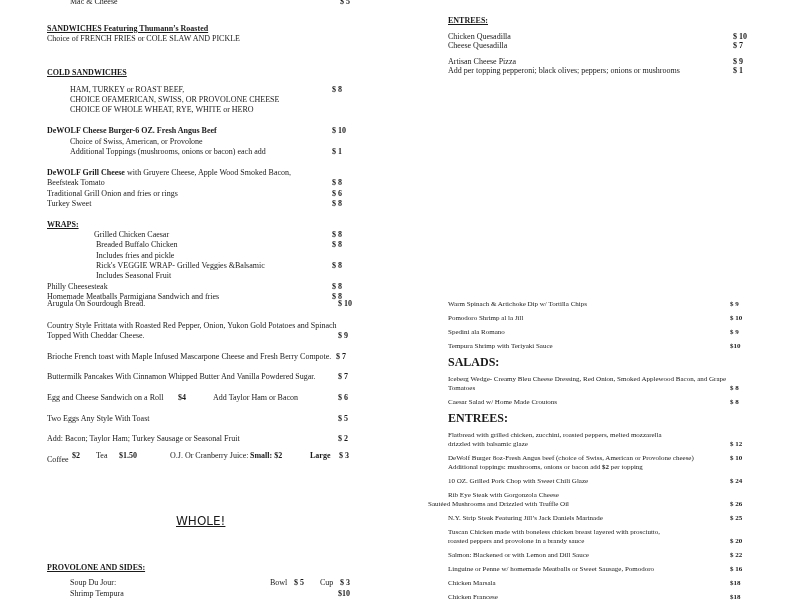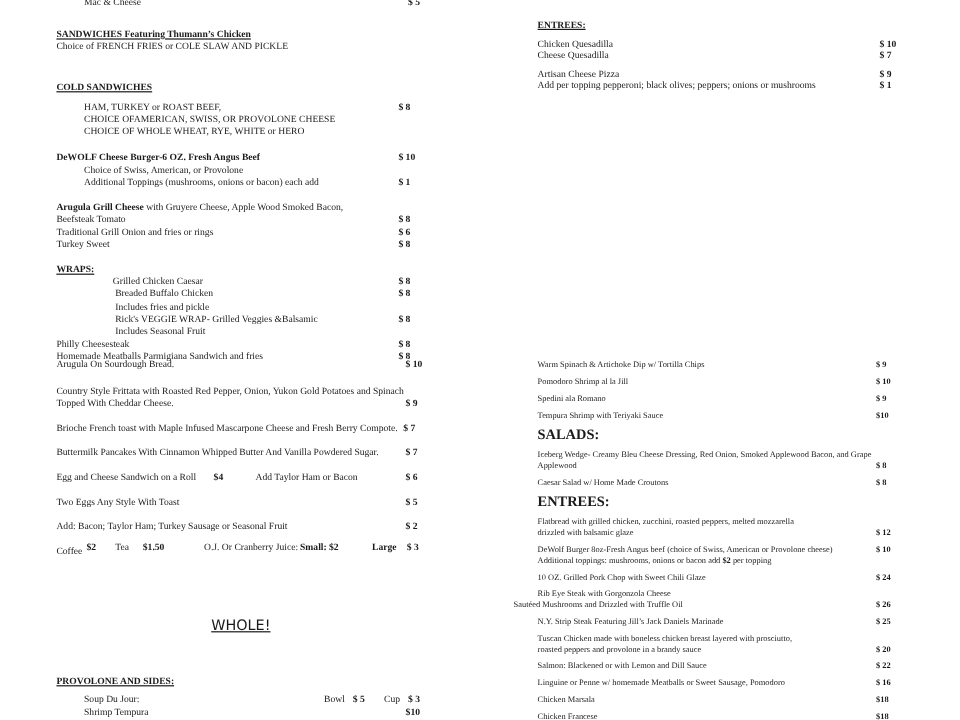--- a/index.html
+++ b/index.html
@@ -11,36 +11,36 @@
   .big { font-size:12px; font-weight:bold; line-height:14px; }
   .lunch { font-family:"DejaVu Sans","Liberation Sans",sans-serif; font-size:12px;
            text-decoration:underline; line-height:14px; }
 </style>
 </head>
 <body>
 
 <div class="abs" style="left:70px;top:-3px">Mac &amp; Cheese</div>
 <div class="abs b" style="left:340px;top:-3px">$ 5</div>
 
-<div class="abs hdr" style="left:47px;top:24px">SANDWICHES Featuring Thumann’s Chicken</div>
+<div class="abs hdr" style="left:47px;top:24px">SANDWICHES Featuring Thumann’s Roasted</div>
 <div class="abs" style="left:47px;top:34px">Choice of FRENCH FRIES or COLE SLAW AND PICKLE</div>
 
 <div class="abs hdr" style="left:47px;top:68px">COLD SANDWICHES</div>
 <div class="abs" style="left:70px;top:85px">HAM, TURKEY or ROAST BEEF,</div>
 <div class="abs b" style="left:332px;top:85px">$ 8</div>
 <div class="abs" style="left:70px;top:95px">CHOICE OFAMERICAN, SWISS, OR PROVOLONE CHEESE</div>
 <div class="abs" style="left:70px;top:105px">CHOICE OF WHOLE WHEAT, RYE, WHITE or HERO</div>
 
 <div class="abs b" style="left:47px;top:126px">DeWOLF Cheese Burger-6 OZ. Fresh Angus Beef</div>
 <div class="abs b" style="left:332px;top:126px">$ 10</div>
 <div class="abs" style="left:70px;top:137px">Choice of Swiss, American, or Provolone</div>
 <div class="abs" style="left:70px;top:147px">Additional Toppings (mushrooms, onions or bacon) each add</div>
 <div class="abs b" style="left:332px;top:147px">$ 1</div>
 
-<div class="abs" style="left:47px;top:168px"><span class="b">Arugula Grill Cheese</span><span> with Gruyere Cheese, Apple Wood Smoked Bacon,</span></div>
+<div class="abs" style="left:47px;top:168px"><span class="b">DeWOLF Grill Cheese</span><span> with Gruyere Cheese, Apple Wood Smoked Bacon,</span></div>
 <div class="abs" style="left:47px;top:178px">Beefsteak Tomato</div>
 <div class="abs b" style="left:332px;top:178px">$ 8</div>
 <div class="abs" style="left:47px;top:189px">Traditional Grill Onion and fries or rings</div>
 <div class="abs b" style="left:332px;top:189px">$ 6</div>
 <div class="abs" style="left:47px;top:199px">Turkey Sweet</div>
 <div class="abs b" style="left:332px;top:199px">$ 8</div>
 
 <div class="abs hdr" style="left:47px;top:220px">WRAPS:</div>
 <div class="abs" style="left:94px;top:230px">Grilled Chicken Caesar</div>
 <div class="abs b" style="left:332px;top:230px">$ 8</div>
@@ -107,21 +107,21 @@
 <div class="abs b" style="left:730px;top:299px">$ 9</div>
 <div class="abs" style="left:448px;top:313px">Pomodoro Shrimp al la Jill</div>
 <div class="abs b" style="left:730px;top:313px">$ 10</div>
 <div class="abs" style="left:448px;top:327px">Spedini ala Romano</div>
 <div class="abs b" style="left:730px;top:327px">$ 9</div>
 <div class="abs" style="left:448px;top:341px">Tempura Shrimp with Teriyaki Sauce</div>
 <div class="abs b" style="left:730px;top:341px">$10</div>
 
 <div class="abs big" style="left:448px;top:355px">SALADS:</div>
 <div class="abs" style="left:448px;top:374px">Iceberg Wedge- Creamy Bleu Cheese Dressing, Red Onion, Smoked Applewood Bacon, and Grape</div>
-<div class="abs" style="left:448px;top:383px">Applewood</div>
+<div class="abs" style="left:448px;top:383px">Tomatoes</div>
 <div class="abs b" style="left:730px;top:383px">$ 8</div>
 <div class="abs" style="left:448px;top:397px">Caesar Salad w/ Home Made Croutons</div>
 <div class="abs b" style="left:730px;top:397px">$ 8</div>
 
 <div class="abs big" style="left:448px;top:411px">ENTREES:</div>
 <div class="abs" style="left:448px;top:430px">Flatbread with grilled chicken, zucchini, roasted peppers, melted mozzarella</div>
 <div class="abs" style="left:448px;top:439px">drizzled with balsamic glaze</div>
 <div class="abs b" style="left:730px;top:439px">$ 12</div>
 <div class="abs" style="left:448px;top:453px">DeWolf Burger 8oz-Fresh Angus beef (choice of Swiss, American or Provolone cheese)</div>
 <div class="abs b" style="left:730px;top:453px">$ 10</div>

